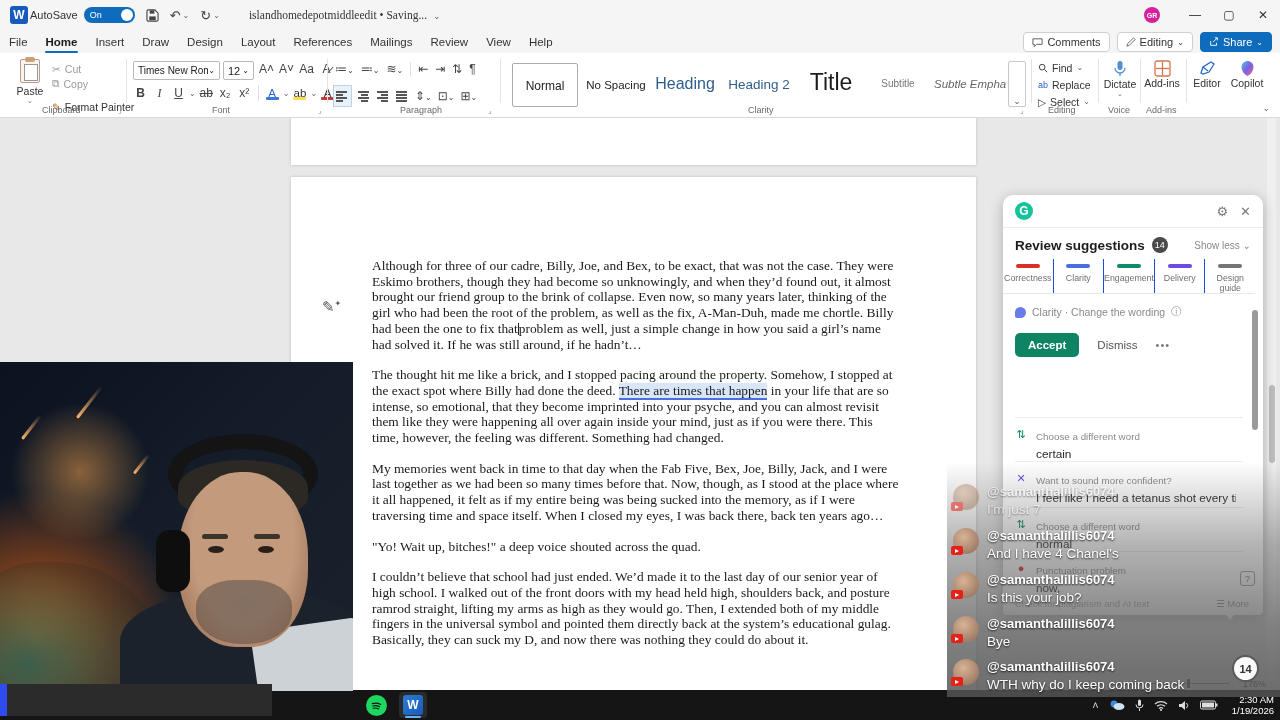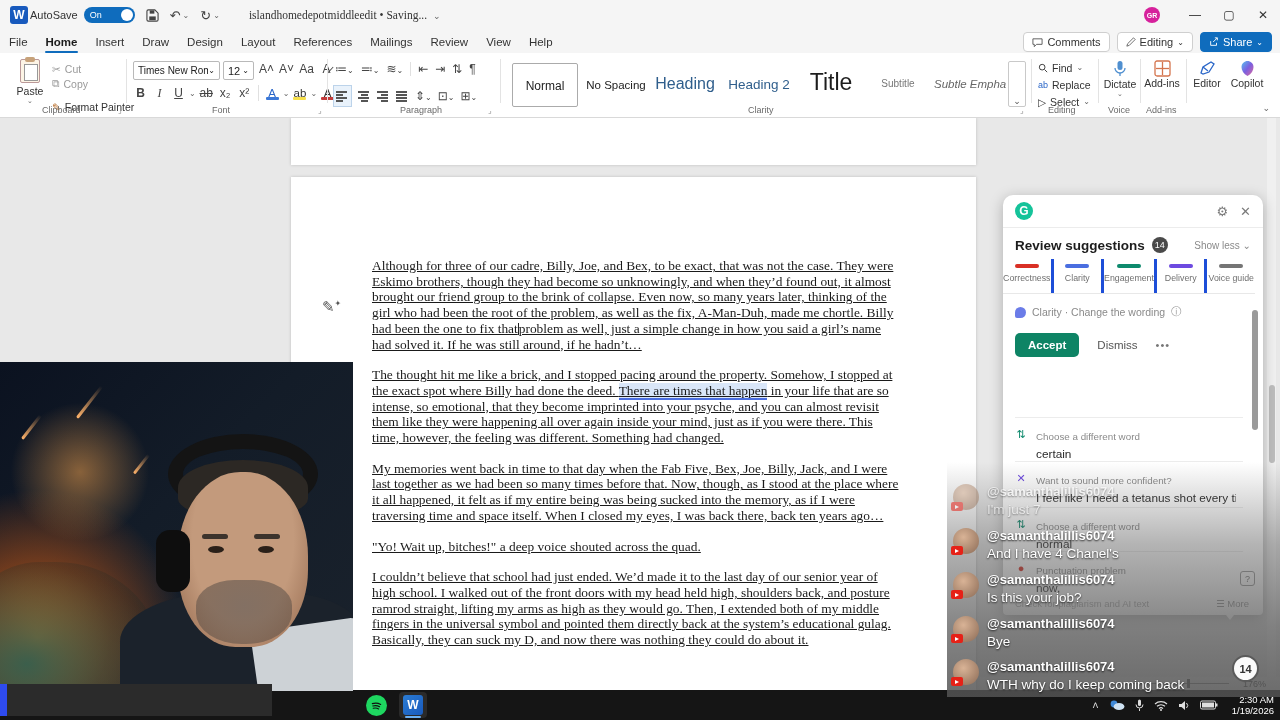--- a/index.html
+++ b/index.html
@@ -56,21 +56,21 @@
   .big-cmd .bc-icon { font-size:17px; line-height:18px; }
   .align-icon { display:inline-block; width:13px; height:11px; padding-top:1px; }
   .align-icon i { display:block; height:1.5px; background:#555; margin-bottom:1.6px; }
 
   
   .docarea { left:0; top:118px; width:1267px; height:572px; background:#e8e8e8; z-index:1; }
   .page { position:absolute; left:291px; width:685px; background:#fff; box-shadow:0 0 3px rgba(0,0,0,.18); }
   .page1 { top:0; height:47px; }
   .page2 { top:59px; height:513px; }
   .doc-text { position:absolute; left:372px; top:258px; width:528px; font-family:"Liberation Serif", serif; font-size:13.4px; line-height:15.7px; color:#1a1a1a; z-index:1; }
-  .doc-text p { margin-bottom:15px;text-decoration:underline; }
+  .doc-text p { margin-bottom:15px; }
   .caret { display:inline-block; width:1px; height:12px; background:#222; vertical-align:-2px; }
   .g-underline { background:#d9e6f8; border-bottom:2px solid #4a6ee0; }
   .copilot-pencil { left:322px; top:298px; font-size:15px; color:#555; z-index:1; }
   .copilot-pencil sup { font-size:8px; }
 
   
   .main-scroll { left:1267px; top:118px; width:9px; height:572px; background:#f0f0f0; z-index:1; }
   .main-thumb { position:absolute; left:1.5px; width:6px; top:267px; height:78px; background:#bdbdbd; border-radius:3px; }
 
   
@@ -84,21 +84,21 @@
   .gp-tail { position:absolute; left:1222px; top:610px; width:0; height:0; border-left:8px solid transparent; border-right:8px solid transparent; border-top:10px solid #fff; z-index:2; }
   .gp-header { position:absolute; left:0; right:0; top:0; height:33px; border-bottom:1px solid #ececec; display:flex; align-items:center; padding:0 12px; }
   .g-logo { width:18px; height:18px; border-radius:50%; background:#15c39a; color:#fff; font-weight:bold; font-size:12px; display:flex; align-items:center; justify-content:center; }
   .gp-header .spacer { flex:1; }
   .gp-hicon { color:#7a7a7a; font-size:13px; margin-left:12px; }
   .gp-title-row { position:absolute; left:12px; right:12px; top:42px; display:flex; align-items:center; }
   .gp-title { font-size:13.5px; font-weight:bold; color:#1c1c1c; }
   .gp-badge { width:16px; height:16px; border-radius:50%; background:#4a4a4a; color:#fff; font-size:9px; display:flex; align-items:center; justify-content:center; margin-left:7px; }
   .gp-showless { margin-left:auto; font-size:10px; color:#8a8a8a; }
   .gp-tabs { position:absolute; left:0; right:8px; top:64px; height:35px; display:flex; border-bottom:1px solid #e8e8e8; }
-  .gp-tab { flex:1; text-align:center; padding-top:5px; border-right:3px solid #1d4ed8; }
+  .gp-tab { flex:1; text-align:center; padding-top:5px; border-right:1px solid #1d4ed8; }
   .gp-tab .bar { width:24px; height:3.5px; border-radius:2px; margin:0 auto 5px; }
   .gp-tab .lbl { font-size:8.8px; color:#6f6f6f; }
   .gp-card { position:absolute; left:12px; right:20px; top:110px; }
   .gp-cat { display:flex; align-items:center; font-size:10.5px; color:#8a8a8a; gap:6px; }
   .swirl { width:11px; height:11px; border-radius:50% 50% 50% 2px; background:#6b7ce8; }
   .gp-sentence { margin-top:12px; font-size:12px; line-height:17px; color:#7d7d7d; }
   .gp-strike { text-decoration:line-through; color:#9a9a9a; }
   .gp-repl { font-weight:bold; color:#1d1d1d; }
   .gp-btnrow { margin-top:14px; display:flex; align-items:center; gap:18px; }
   .accept-btn { background:#0e8465; color:#fff; font-size:11.5px; font-weight:bold; border-radius:5px; padding:6px 13px; }
@@ -444,21 +444,21 @@
       <div class="gp-tab">
           <div class="bar" style="background: rgb(14, 138, 109);"></div>
           <div class="lbl">Engagement</div>
         </div>
       <div class="gp-tab">
           <div class="bar" style="background: rgb(109, 74, 224);"></div>
           <div class="lbl">Delivery</div>
         </div>
       <div class="gp-tab" style="border-right:none;">
           <div class="bar" style="background: rgb(117, 117, 117);"></div>
-          <div class="lbl">Voice guide</div>
+          <div class="lbl">Design guide</div>
         </div>
     </div>
     <div class="gp-card">
       <div class="gp-cat">
         <span class="swirl"></span>
         <span>Clarity · Change the wording</span>
         <span style="color:#9a9a9a;">ⓘ</span>
       </div>
       <div class="gp-btnrow">
         <span class="accept-btn">Accept</span>

